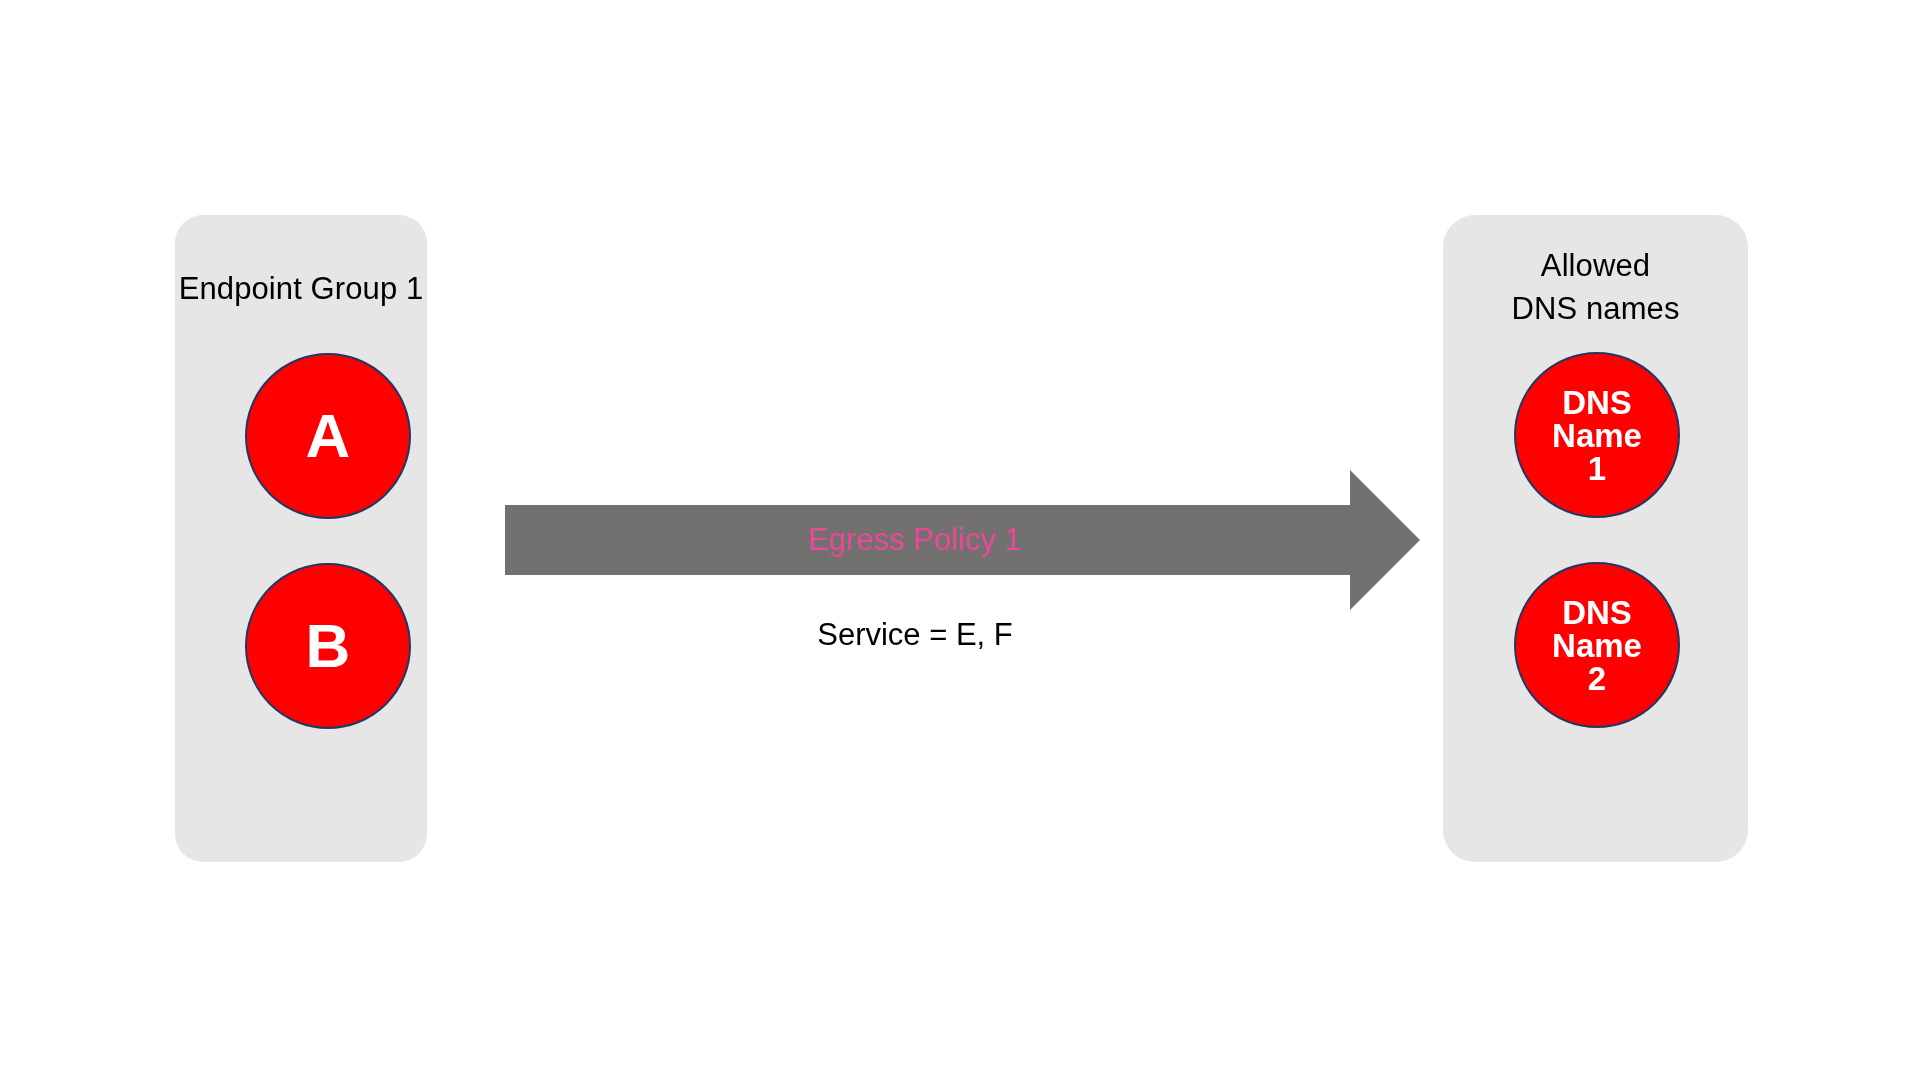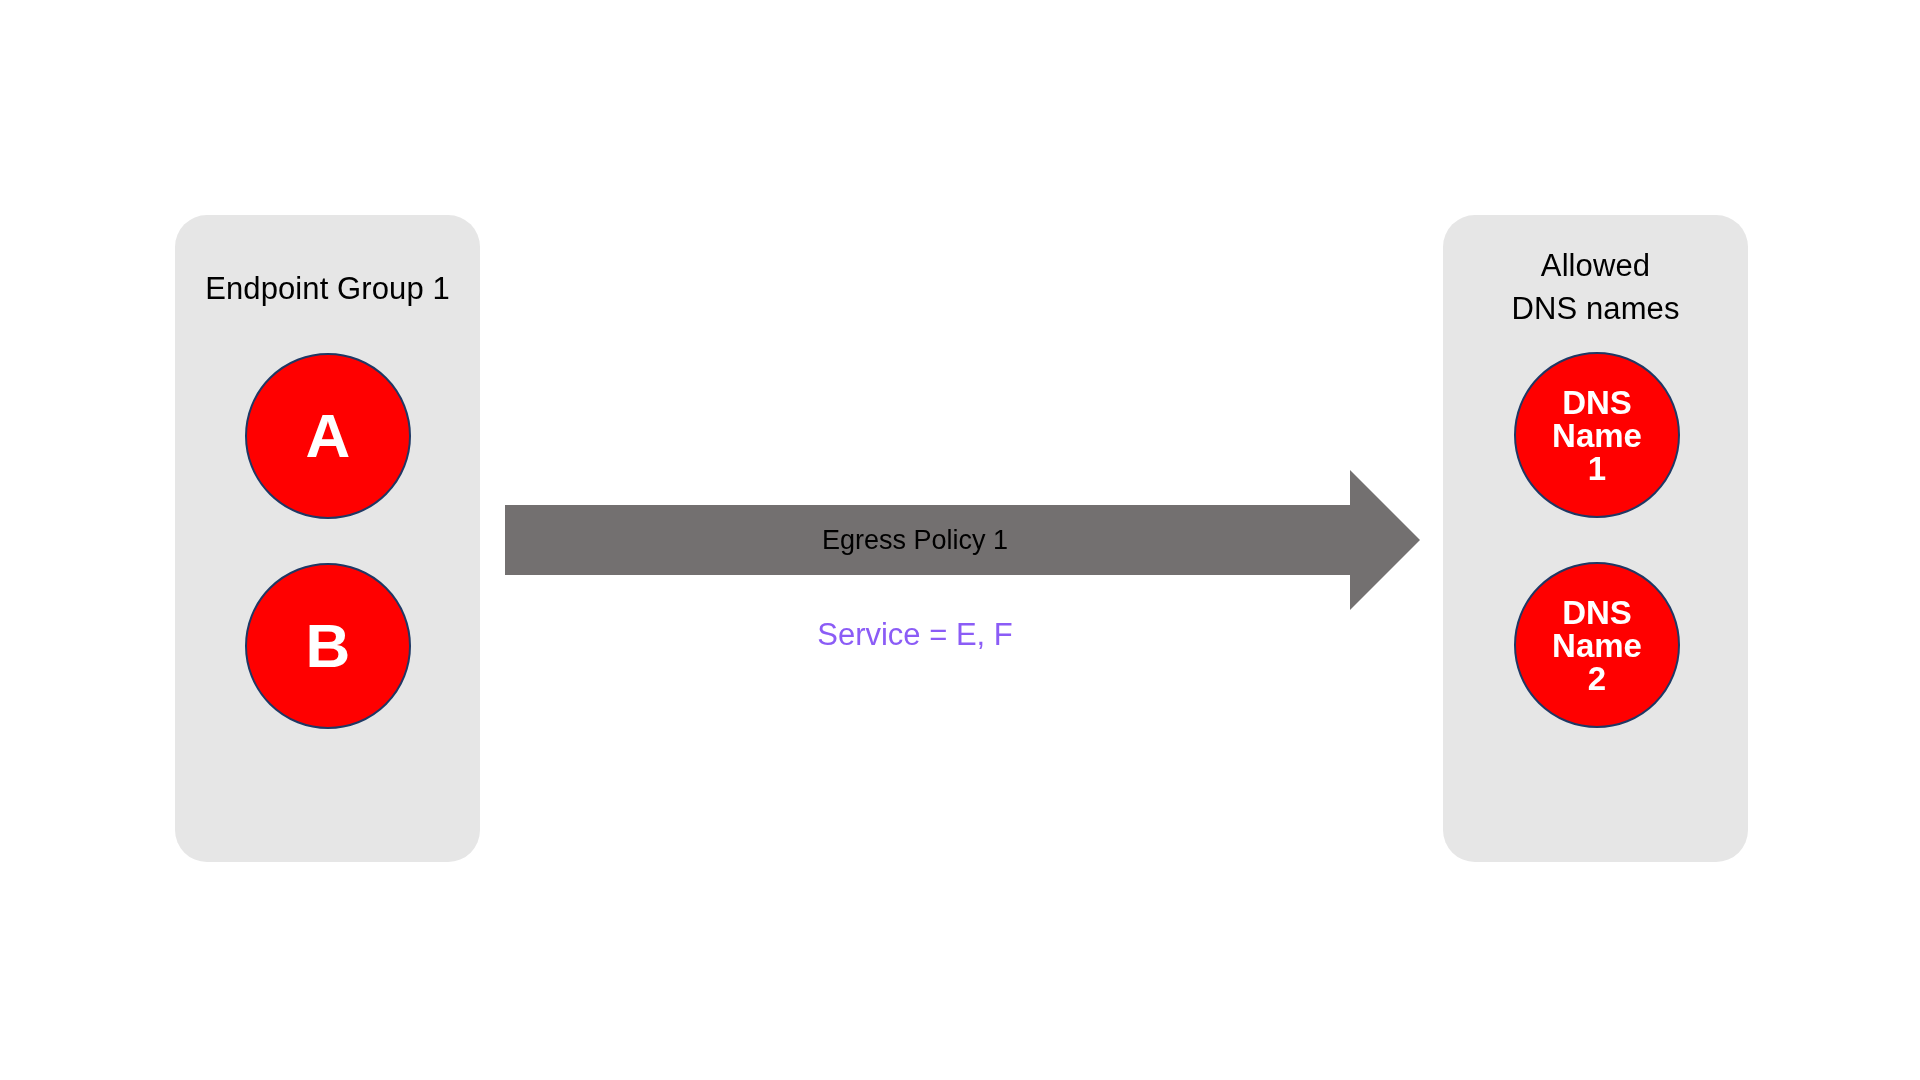--- a/index.html
+++ b/index.html
@@ -21,22 +21,23 @@
   
   .group-panel {
     position: absolute;
     background: #E6E6E6;
     border-radius: 32px;
     box-sizing: border-box;
   }
   #panel-endpoint-group {
     left: 175px;
     top: 215px;
-    width: 305px;
+    width: 252px;
     height: 647px;
+    border-radius: 28px;
   }
   #panel-allowed-dns {
     left: 1443px;
     top: 215px;
     width: 305px;
     height: 647px;
   }
 
   .panel-title {
     position: absolute;
@@ -99,34 +100,34 @@
     display: block;
     width: 100%;
     height: 100%;
   }
   #policy-arrow-label {
     position: absolute;
     left: 0;
     top: 50px;
     width: 820px;
     text-align: center;
-    color: #000000;
-    font-size: 27px;
+    color: #ec4899;
+    font-size: 31px;
     line-height: 40px;
     font-weight: 400;
     pointer-events: none;
   }
 
   #policy-service-label {
     position: absolute;
     left: 505px;
     top: 615px;
     width: 820px;
     text-align: center;
-    color: #8b5cf6;
+    color: #000000;
     font-size: 31px;
     line-height: 40px;
     font-weight: 400;
   }
 </style>
 </head>
 <body>
 
 <div id="canvas">
 

